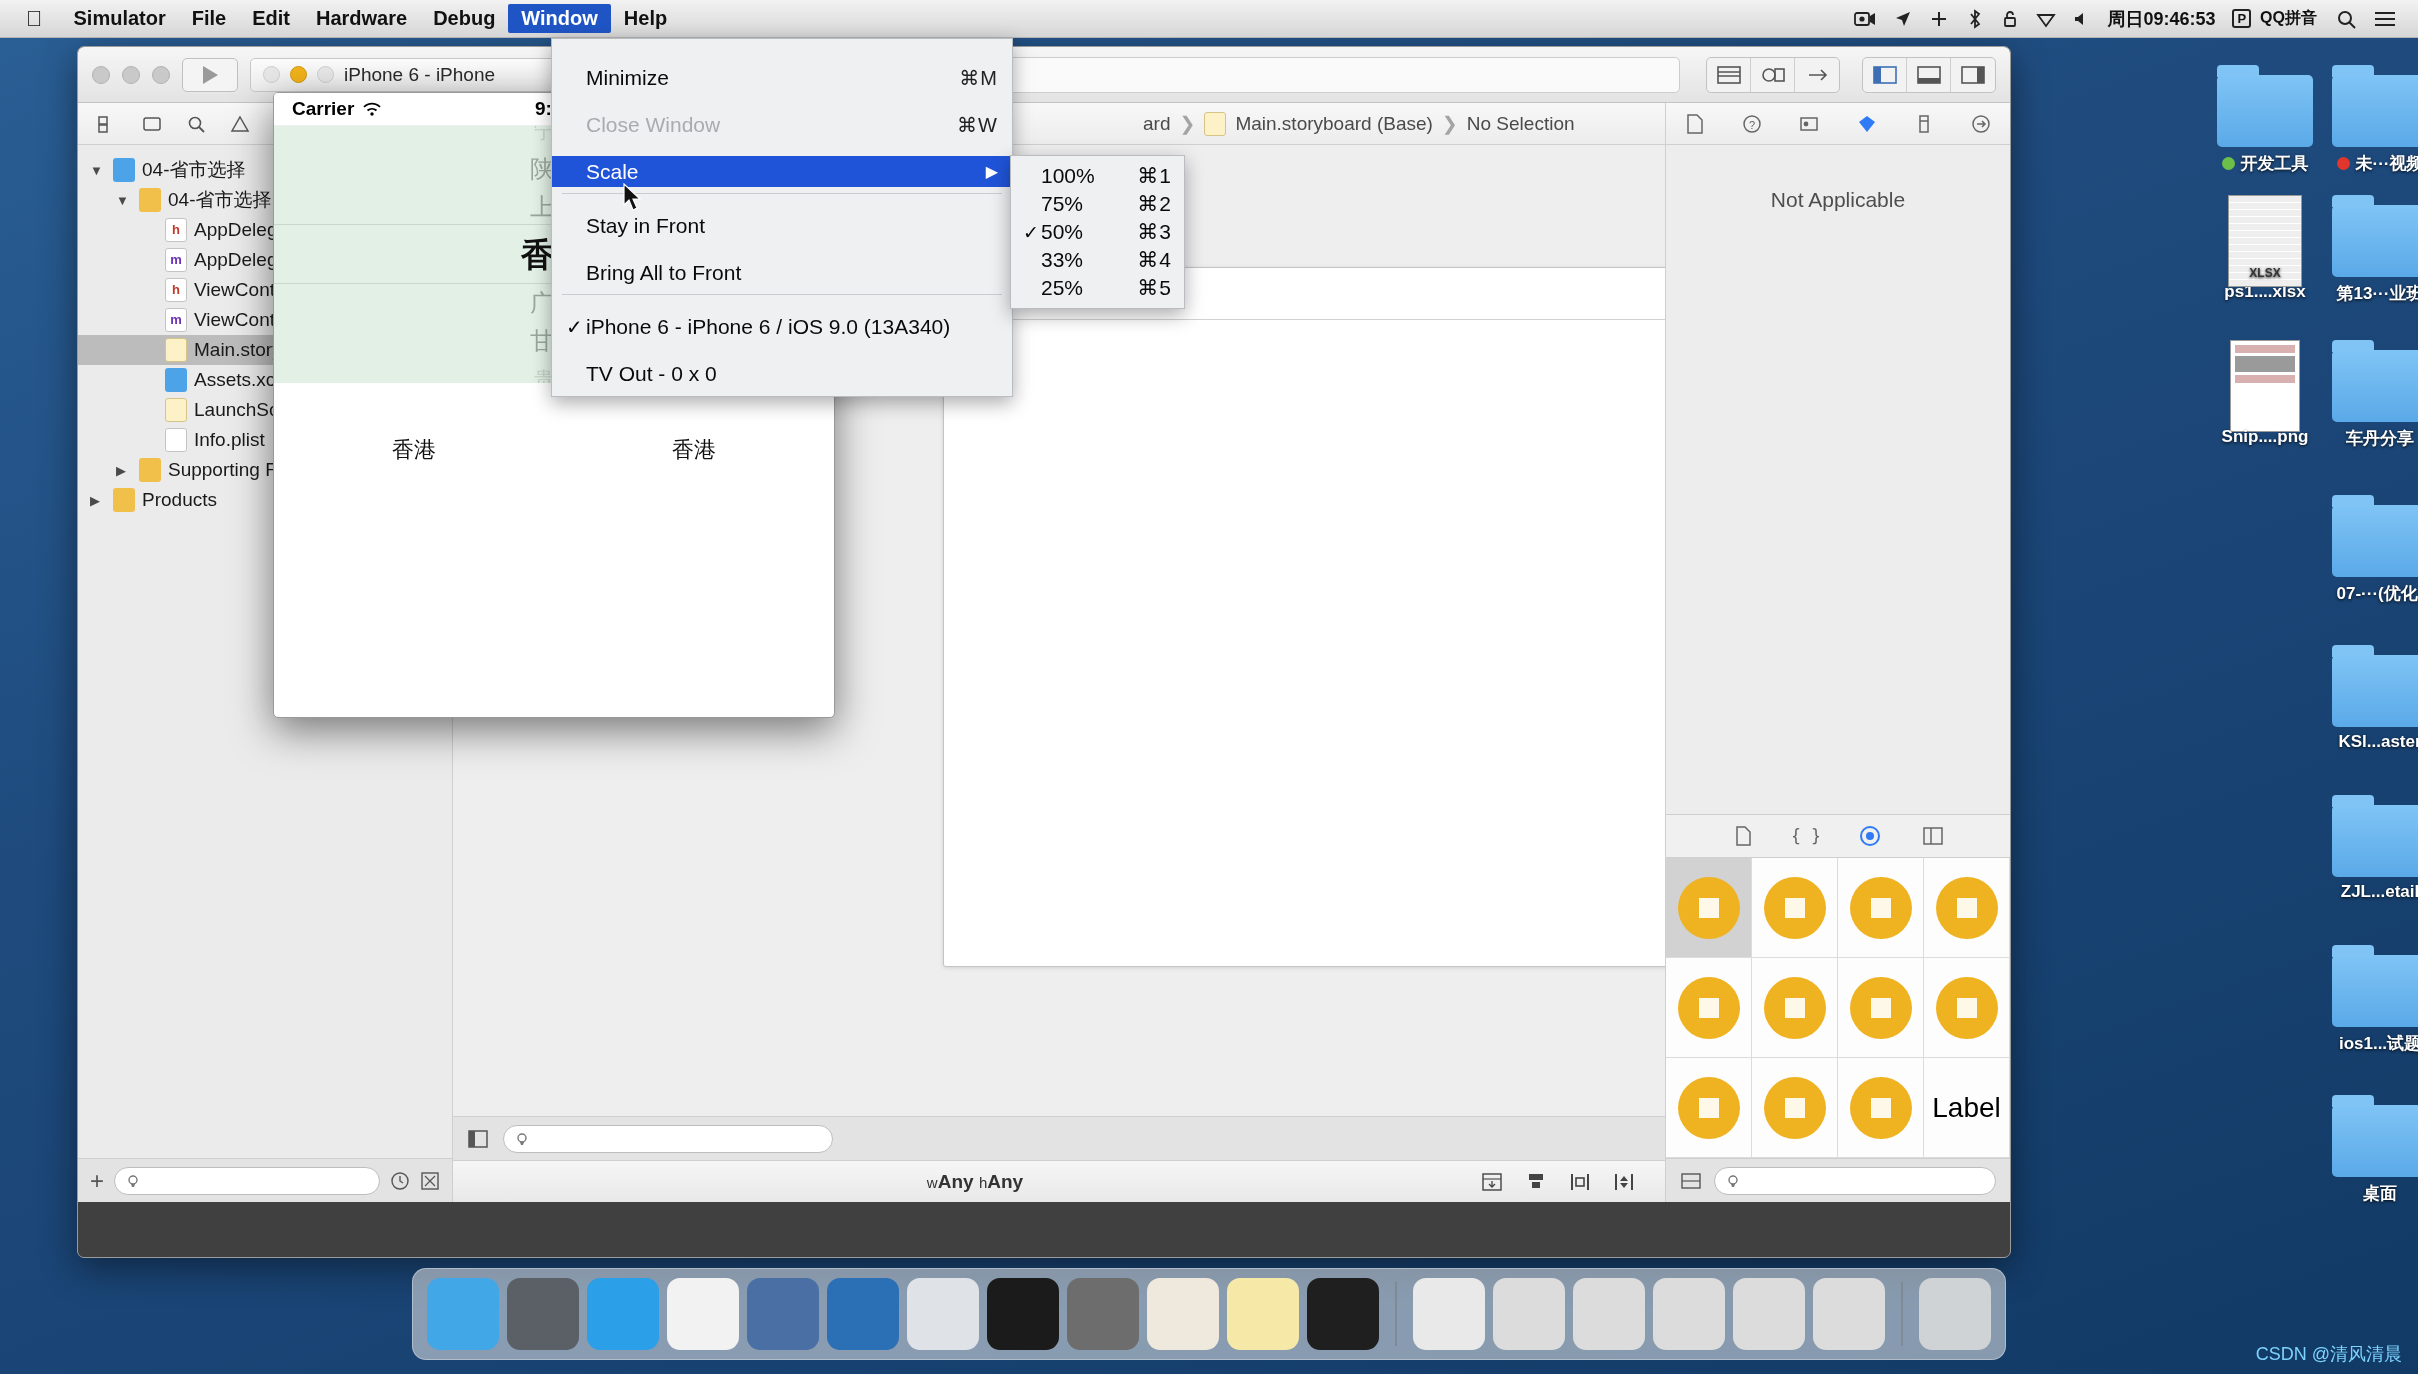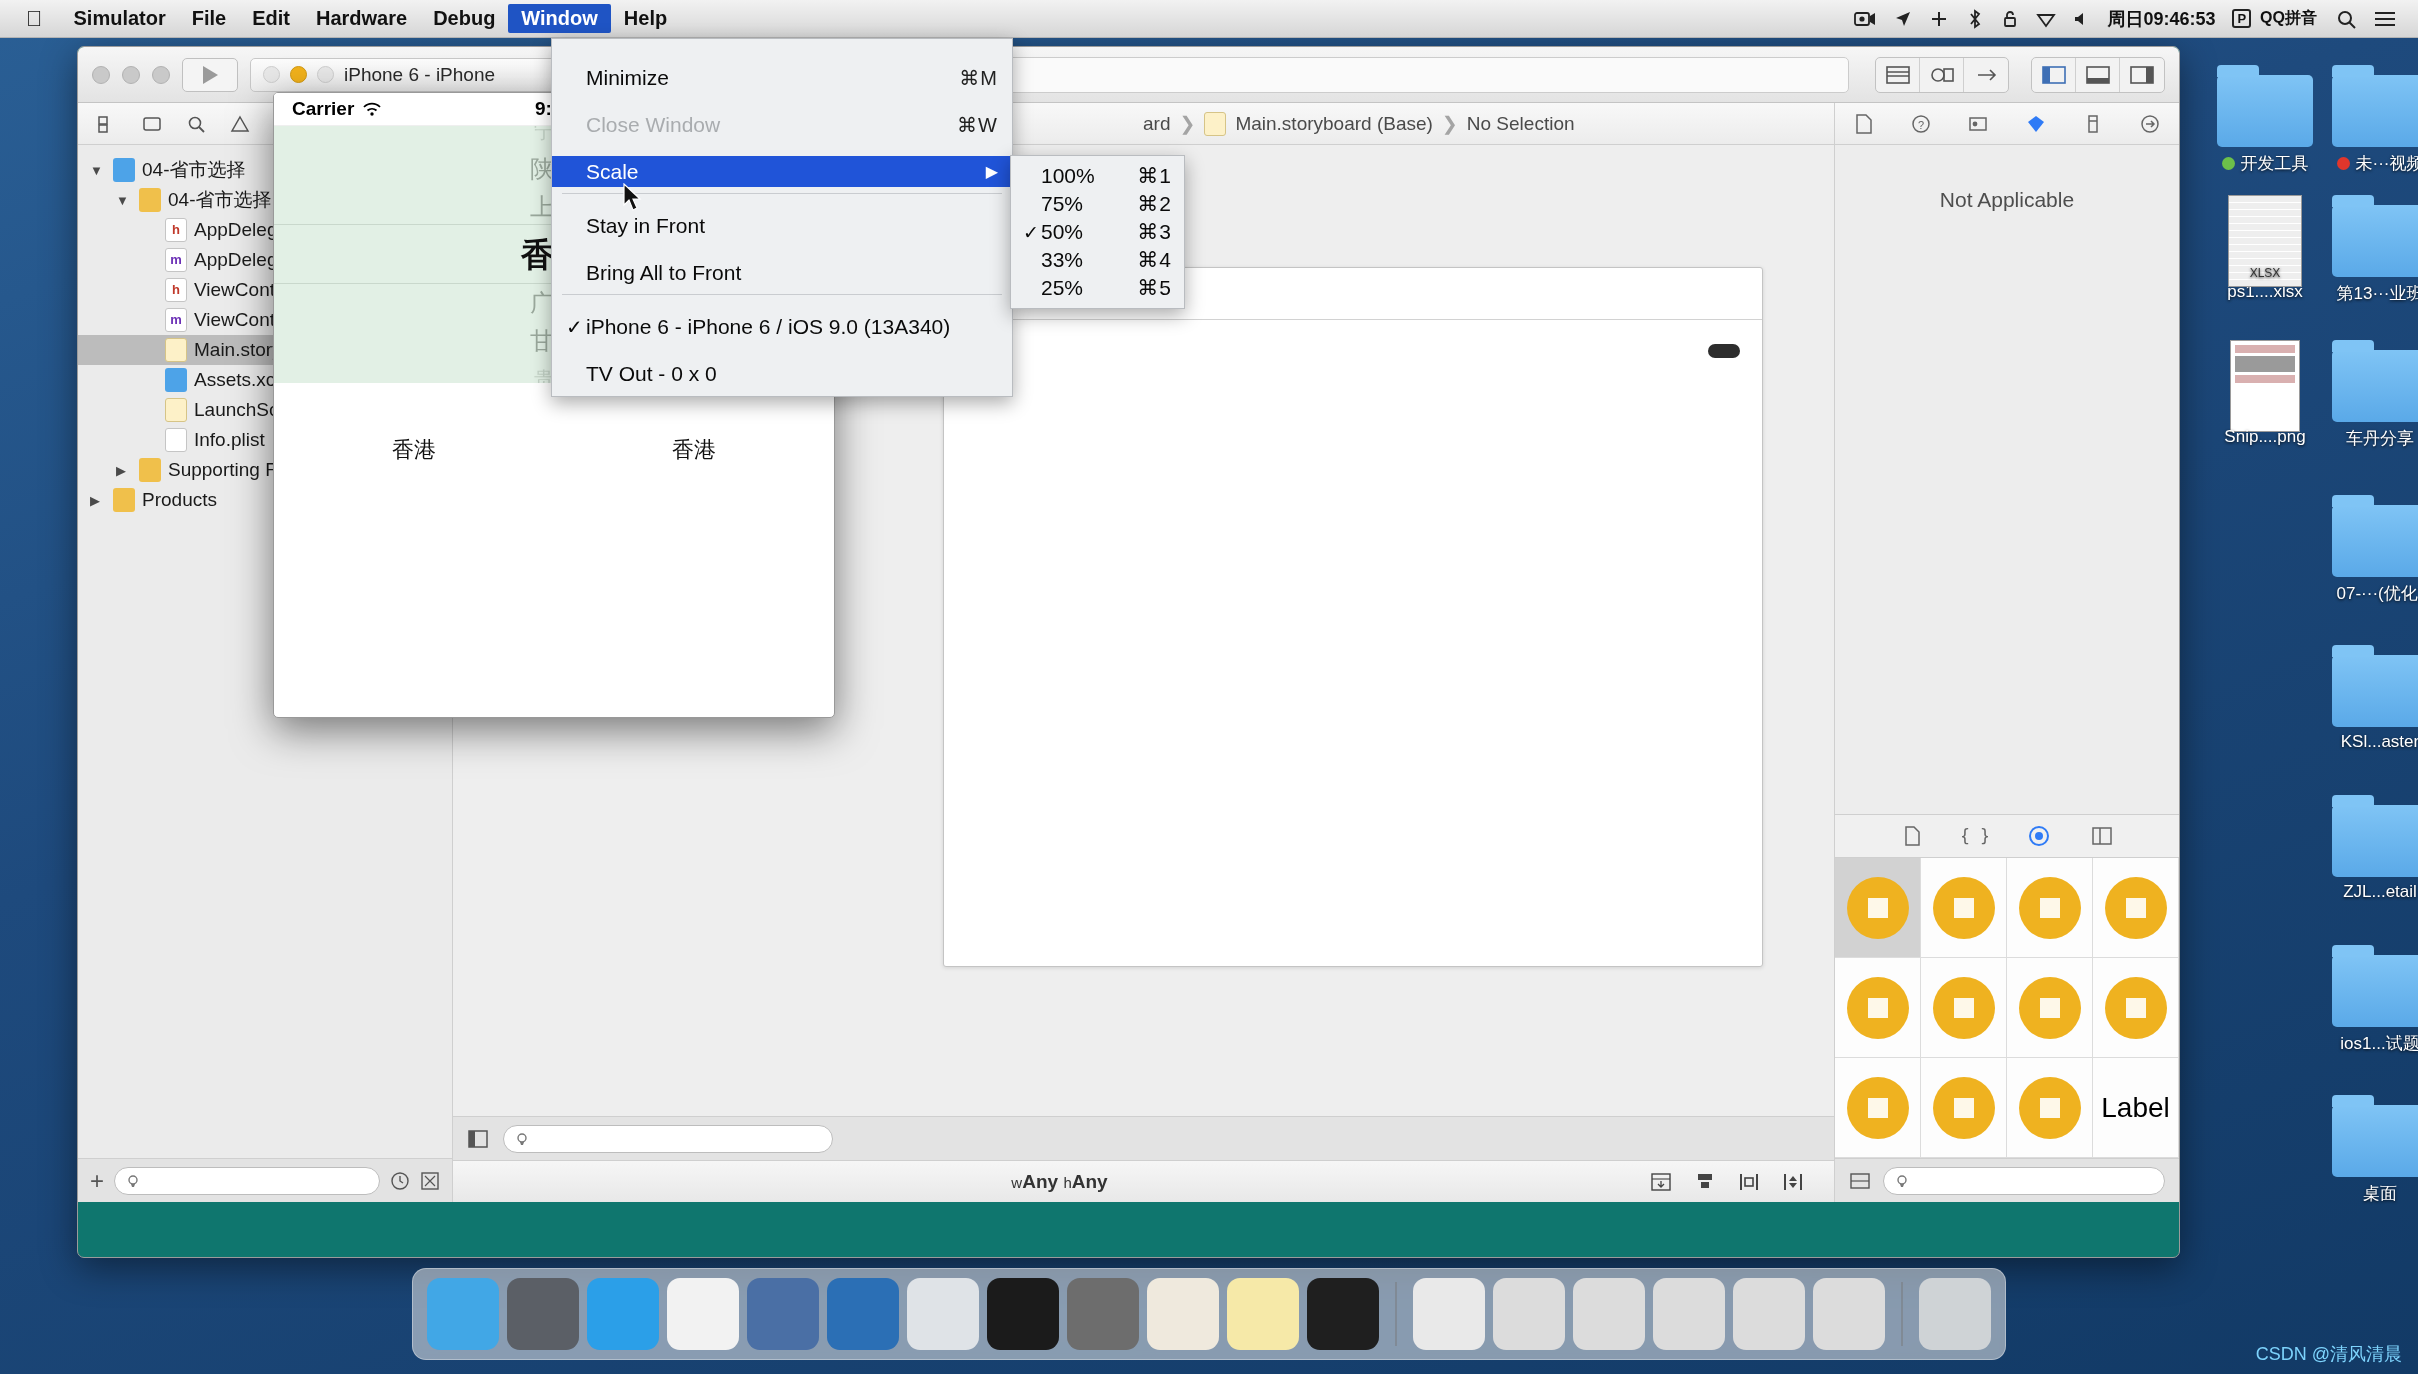--- a/index.html
+++ b/index.html
@@ -76,22 +76,22 @@
   #scale-menu .row .key { letter-spacing: 1px; }
 
   
   #cursor {
     position: absolute; left: 623px; top: 183px; z-index: 600;
     width: 22px; height: 30px;
   }
 
   
   #xcode {
-    position: absolute; left: 77px; top: 46px; width: 2103px; height: 1212px;
-    background: #0f766e; border: 1px solid #9b9b9b; border-radius: 7px;
+    position: absolute; left: 77px; top: 46px; width: 1934px; height: 1212px;
+    background: #404040; border: 1px solid #9b9b9b; border-radius: 7px;
     box-shadow: 0 10px 36px rgba(0,0,0,.45);
     overflow: hidden; z-index: 100;
   }
   #xc-toolbar {
     height: 56px; background: linear-gradient(to bottom,#f6f6f6,#e3e3e3);
     border-bottom: 1px solid #c4c4c4; display: flex; align-items: center;
     padding: 0 14px; gap: 12px;
   }
   .tl-dot { width: 18px; height: 18px; border-radius: 50%; background: #c9c9c9;
             border: 1px solid #b2b2b2; }
@@ -247,21 +247,21 @@
   #picker .prow.selected { font-size: 33px; font-weight: bold; color: #111;
                            height: 58px; line-height: 58px; }
   #picker .sel-line { position: absolute; left: 0; right: 0; height: 1px;
                       background: #c9d8cc; }
   #sim-labels { display: flex; padding: 52px 0 0 0; }
   #sim-labels .lbl { flex: 1; text-align: center; font-size: 22px; color: #111; }
 
   
   .desk-icon {
     position: absolute; width: 150px; text-align: right; z-index: 20;
-    color: #fff; font-size: 17px; font-weight: normal;
+    color: #fff; font-size: 17px; font-weight: bold;
     text-shadow: 0 1px 3px rgba(0,0,0,.85);
   }
   .desk-icon .glyph { height: 82px; display: flex; align-items: center;
                       justify-content: center; }
   .folder-shape { width: 96px; height: 72px; border-radius: 5px;
                   background: linear-gradient(to bottom,#7fc4f5 0%,#5aa9e8 100%);
                   position: relative; }
   .folder-shape::before { content: ""; position: absolute; top: -10px; left: 0;
                           width: 42px; height: 12px; border-radius: 4px 4px 0 0;
                           background: #7fc4f5; }

